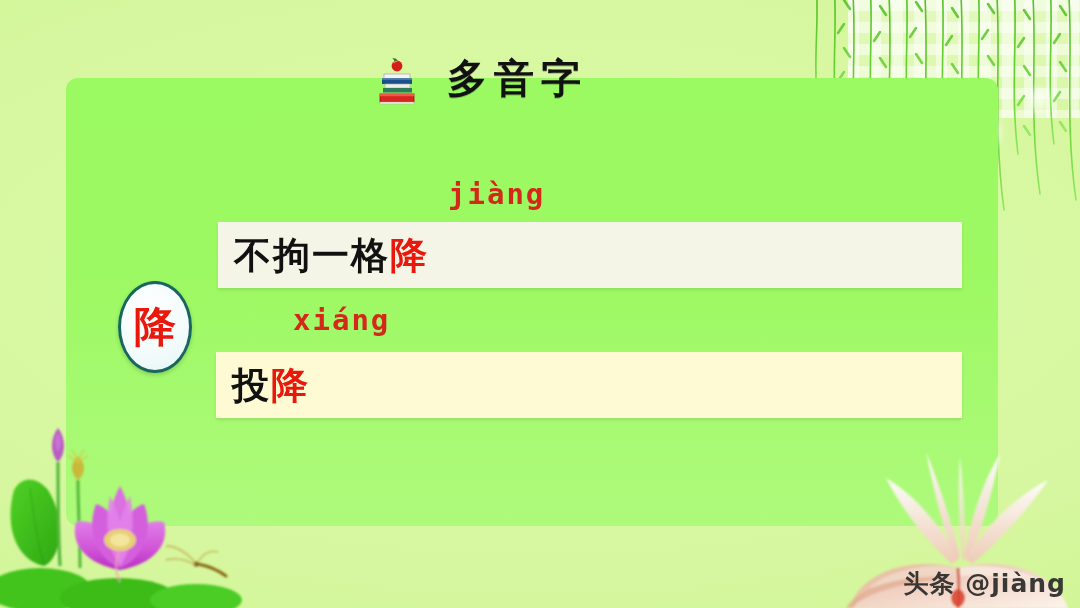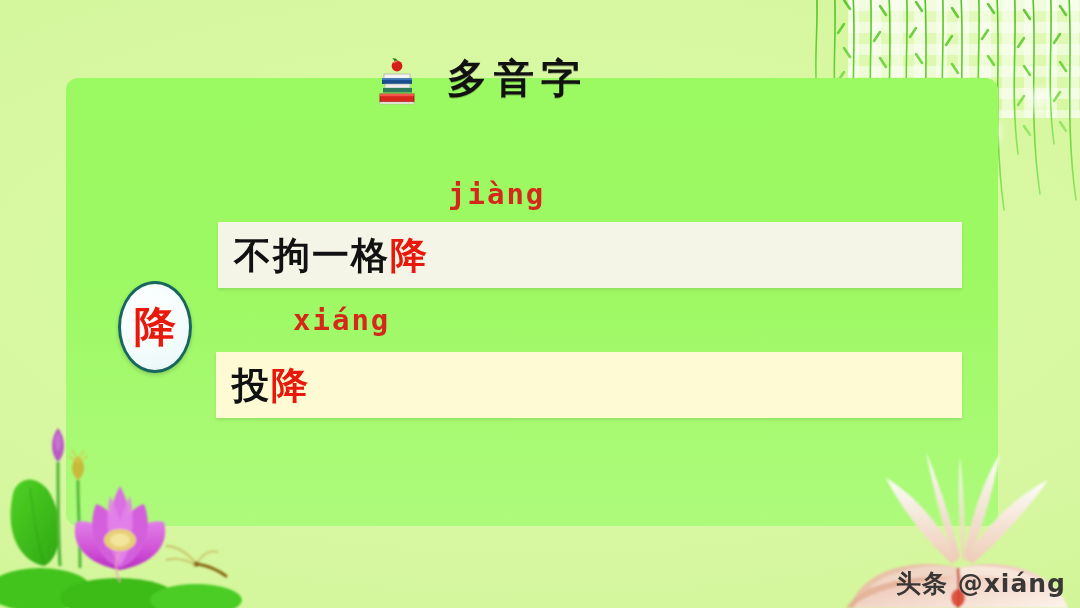--- a/index.html
+++ b/index.html
@@ -298,15 +298,15 @@
       <path d="M10 160 C 20 124, 70 108, 118 120 C 70 116, 28 134, 14 160 Z" fill="#e9c2a8"></path>
       <path d="M118 120 C 166 108, 216 124, 228 160 L 14 160 C 28 134, 70 116, 118 120 Z" fill="url(#pg2)"></path>
       <path d="M118 120 C 150 114, 190 122, 212 140 C 180 130, 146 126, 118 128 Z" fill="#f7e6da"></path>
       <path d="M118 120 C 88 114, 50 122, 28 140 C 60 130, 92 126, 118 128 Z" fill="#f0d6c4"></path>
       <path d="M118 120 C 119 134, 119 150, 118 160" stroke="#d06a52" stroke-width="3" fill="none"></path>
       <ellipse cx="118" cy="150" rx="7" ry="9" fill="#d8402c" opacity=".85"></ellipse>
       <path d="M6 160 C 18 140, 60 126, 114 130 C 60 134, 24 146, 12 160 Z" fill="#e0ab8e" opacity=".7"></path>
     </g>
   </svg>
 
-  <div class="watermark">头条 @xiáng</div>
+  <div class="watermark">头条 @jiàng</div>
 
 </div>
 
 </body></html>

